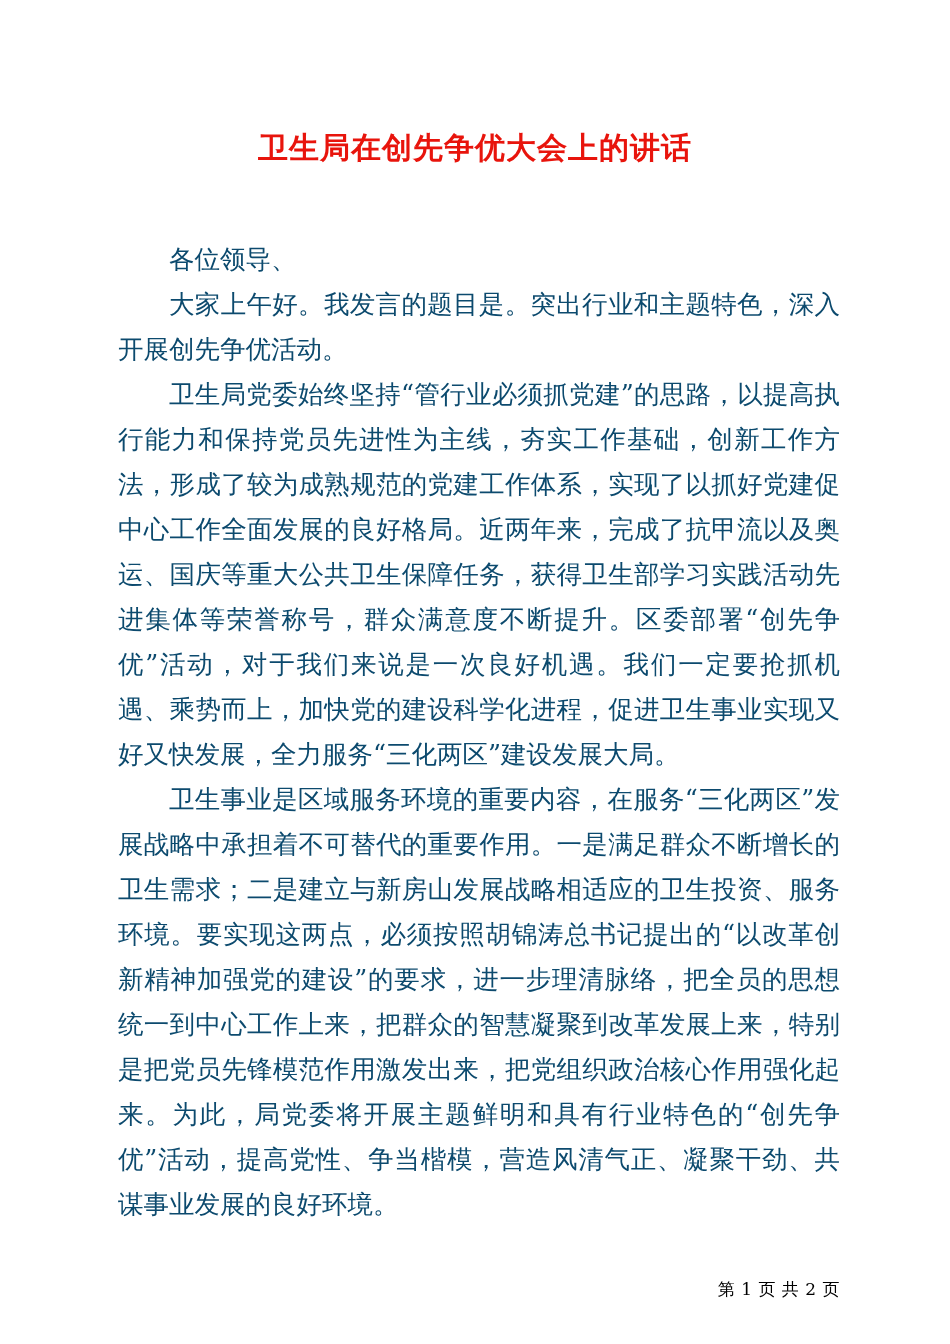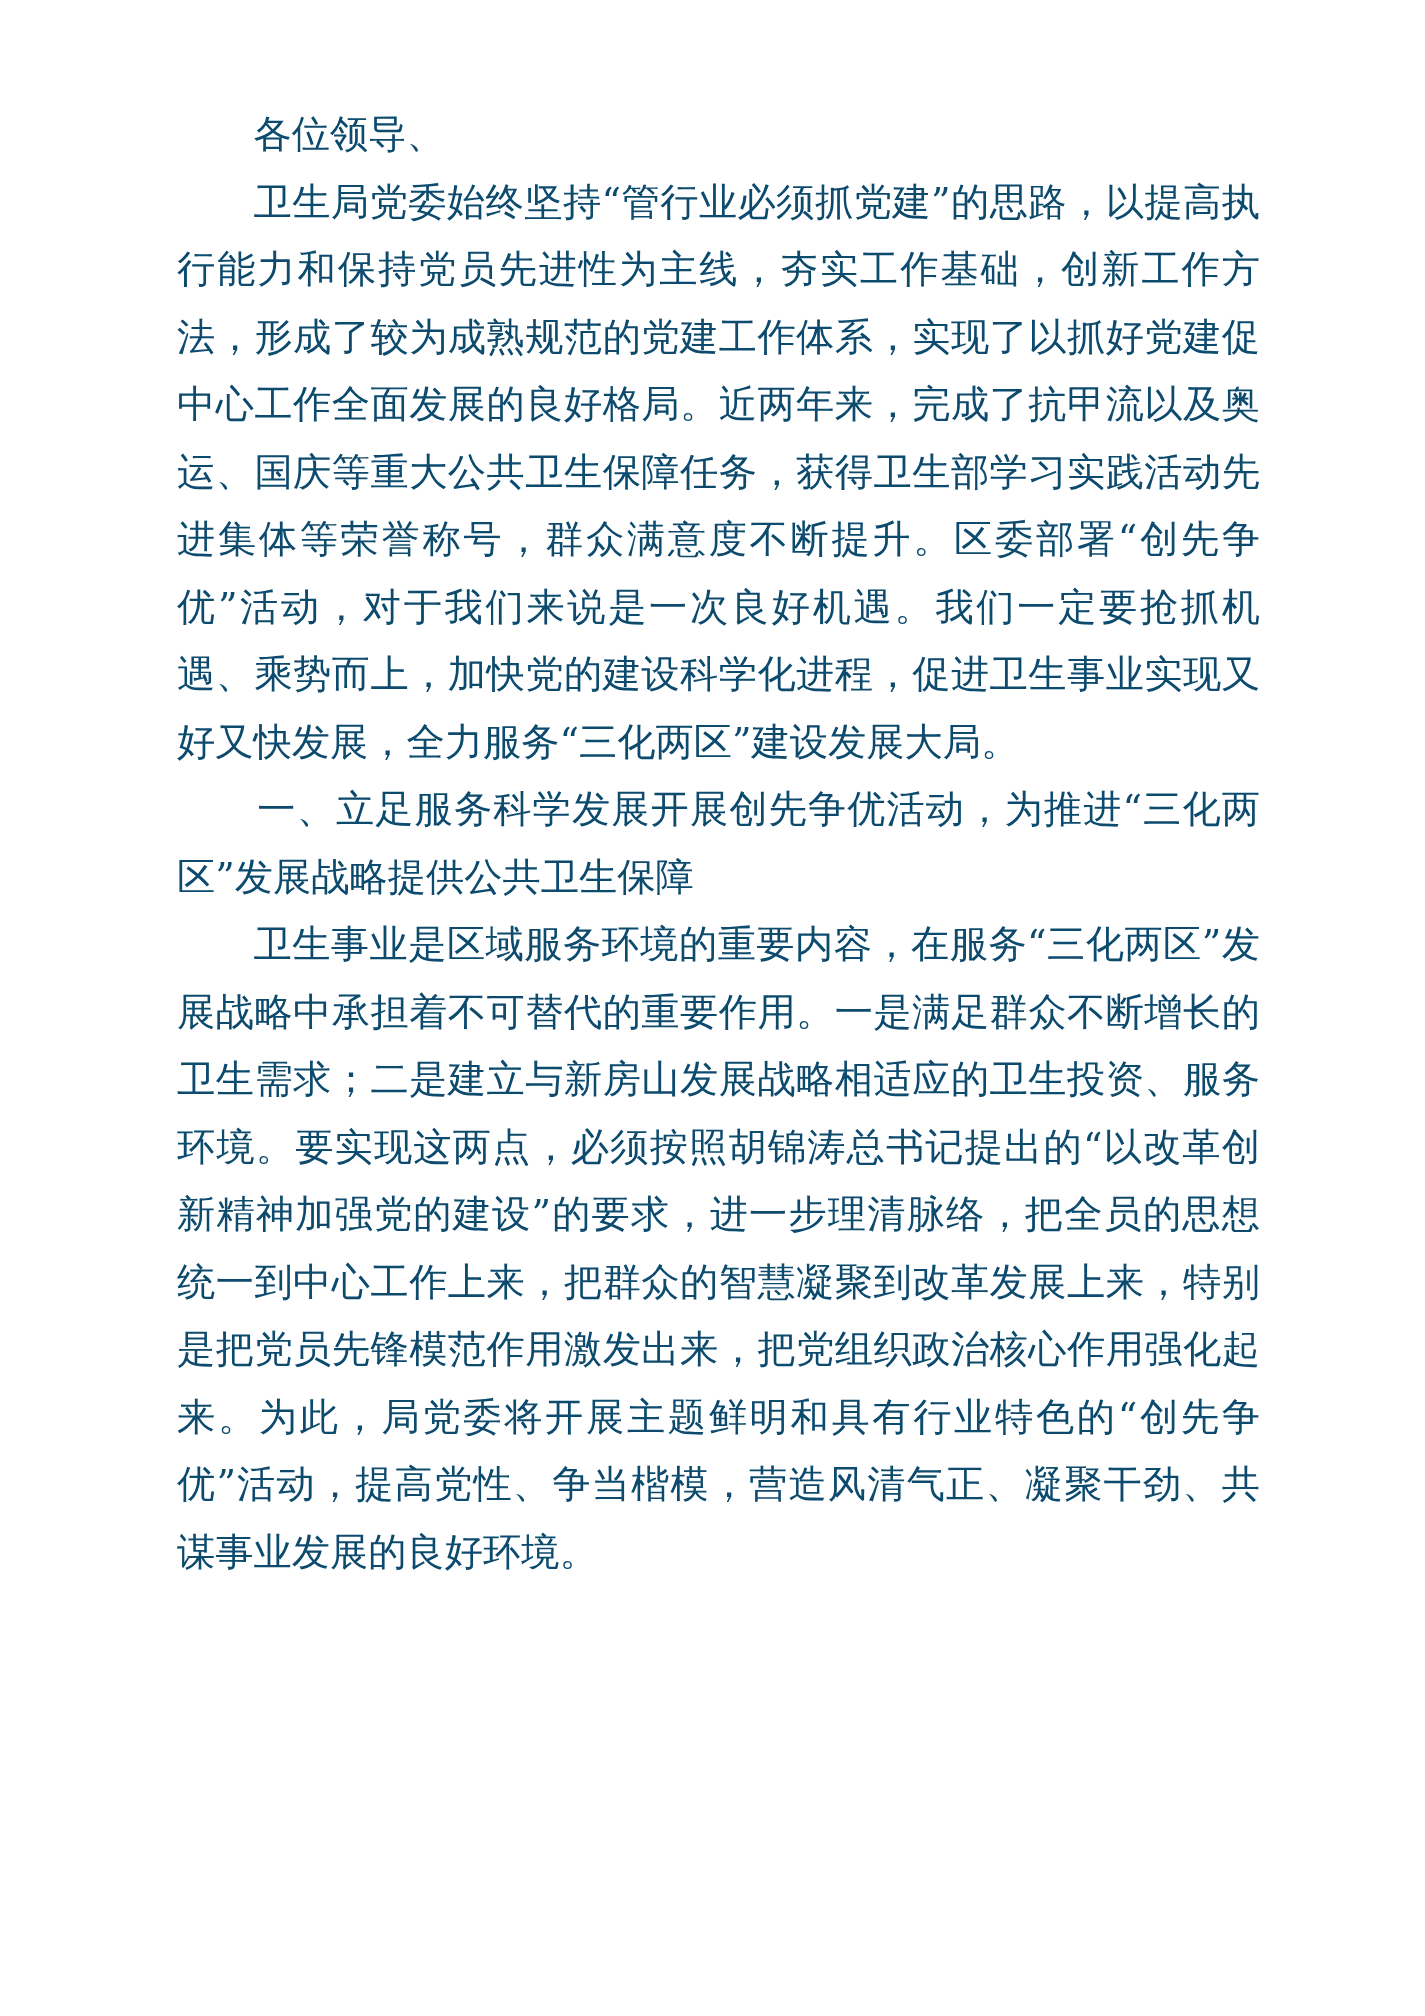--- a/index.html
+++ b/index.html
@@ -58,24 +58,25 @@
     color: #000;
     font-family: "DejaVu Serif", "Liberation Serif", serif;
     letter-spacing: 0.5px;
   }
 </style>
 </head>
 <body>
 
 <div class="page">
 
+  <h1 class="doc-title">卫生局在创先争优大会上的讲话</h1>
 
   <div class="body-block">
     <p class="para">各位领导、</p>
+    <p class="para">大家上午好。我发言的题目是。突出行业和主题特色，深入开展创先争优活动。</p>
     <p class="para">卫生局党委始终坚持“管行业必须抓党建”的思路，以提高执行能力和保持党员先进性为主线，夯实工作基础，创新工作方法，形成了较为成熟规范的党建工作体系，实现了以抓好党建促中心工作全面发展的良好格局。近两年来，完成了抗甲流以及奥运、国庆等重大公共卫生保障任务，获得卫生部学习实践活动先进集体等荣誉称号，群众满意度不断提升。区委部署“创先争优”活动，对于我们来说是一次良好机遇。我们一定要抢抓机遇、乘势而上，加快党的建设科学化进程，促进卫生事业实现又好又快发展，全力服务“三化两区”建设发展大局。</p>
-    <p class="para small-indent">一、立足服务科学发展开展创先争优活动，为推进“三化两区”发展战略提供公共卫生保障</p>
     <p class="para">卫生事业是区域服务环境的重要内容，在服务“三化两区”发展战略中承担着不可替代的重要作用。一是满足群众不断增长的卫生需求；二是建立与新房山发展战略相适应的卫生投资、服务环境。要实现这两点，必须按照胡锦涛总书记提出的“以改革创新精神加强党的建设”的要求，进一步理清脉络，把全员的思想统一到中心工作上来，把群众的智慧凝聚到改革发展上来，特别是把党员先锋模范作用激发出来，把党组织政治核心作用强化起来。为此，局党委将开展主题鲜明和具有行业特色的“创先争优”活动，提高党性、争当楷模，营造风清气正、凝聚干劲、共谋事业发展的良好环境。</p>
 
   </div>
 
   <div class="footer">第 1 页 共 2 页</div>
 
 </div>
 
 </body></html>

